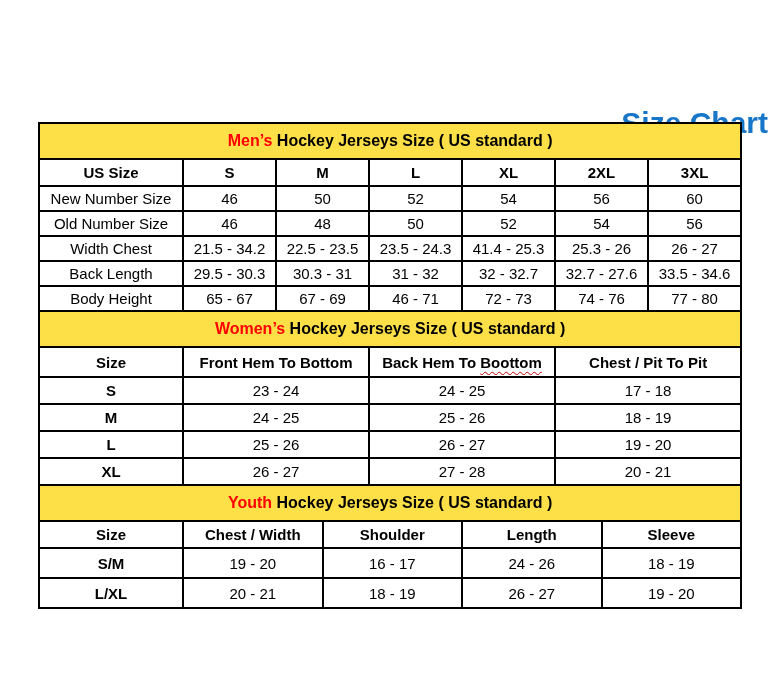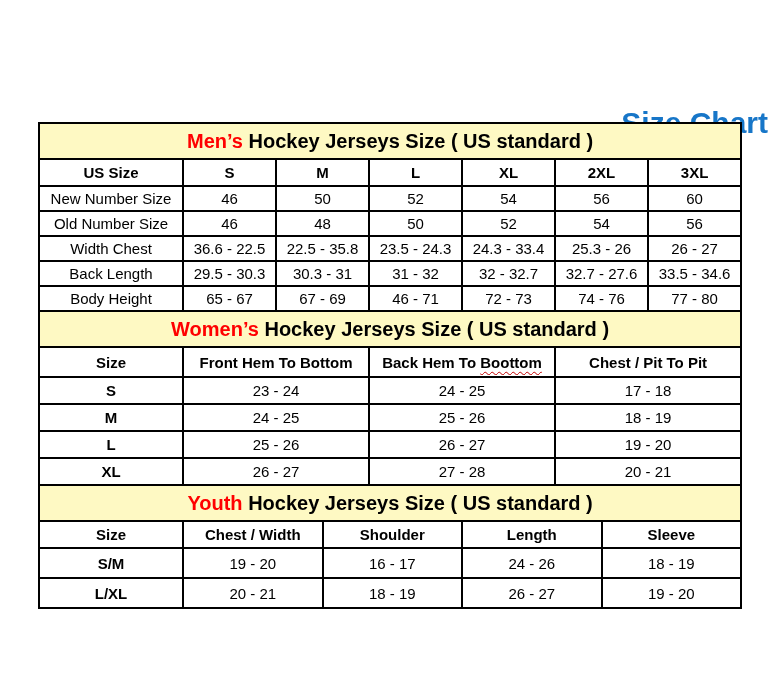--- a/index.html
+++ b/index.html
@@ -17,21 +17,21 @@
     border-collapse: collapse; table-layout: fixed;
   }
   .size-chart col.c-label { width: 144px; }
   .size-chart col.c-unit  { width: 46.5px; }
   .size-chart td, .size-chart th {
     border: 2px solid #000; text-align: center; vertical-align: middle;
     font-size: 15px; padding: 1px 2px; overflow: hidden; white-space: nowrap;
   }
   tr.band-row { height: 36px; }
   tr.band-row td {
-    background: #fef9c3; font-weight: bold; font-size: 20px;
+    background: #fde047; font-weight: bold; font-size: 16px;
   }
   .band-accent { color: #FF0000; font-weight: bold; }
   .band-rest { color: #000; font-weight: bold; }
   tr.header-row { height: 27px; }
   tr.header-row th { font-weight: bold; border-radius: 9px; }
   tbody.mens tr.data-row { height: 25px; padding-left: 44px; }
   tbody.womens tr.header-row { height: 30px; }
   tbody.womens tr.data-row { height: 27px; }
   tbody.youth tr.data-row { height: 30px; padding-left: 6px; }
   td.row-label { font-weight: normal; }
@@ -93,24 +93,24 @@
       <td class="row-label">Old Number Size</td>
       <td colspan="2">46</td>
       <td colspan="2">48</td>
       <td colspan="2">50</td>
       <td colspan="2">52</td>
       <td colspan="2">54</td>
       <td colspan="2">56</td>
     </tr>
     <tr class="data-row">
       <td class="row-label">Width Chest</td>
-      <td colspan="2">36.6 - 22.5</td>
-      <td colspan="2">22.5 - 35.8</td>
+      <td colspan="2">21.5 - 34.2</td>
+      <td colspan="2">22.5 - 23.5</td>
       <td colspan="2">23.5 - 24.3</td>
-      <td colspan="2">24.3 - 33.4</td>
+      <td colspan="2">41.4 - 25.3</td>
       <td colspan="2">25.3 - 26</td>
       <td colspan="2">26 - 27</td>
     </tr>
     <tr class="data-row">
       <td class="row-label">Back Length</td>
       <td colspan="2">29.5 - 30.3</td>
       <td colspan="2">30.3 - 31</td>
       <td colspan="2">31 - 32</td>
       <td colspan="2">32 - 32.7</td>
       <td colspan="2">32.7 - 27.6</td>

